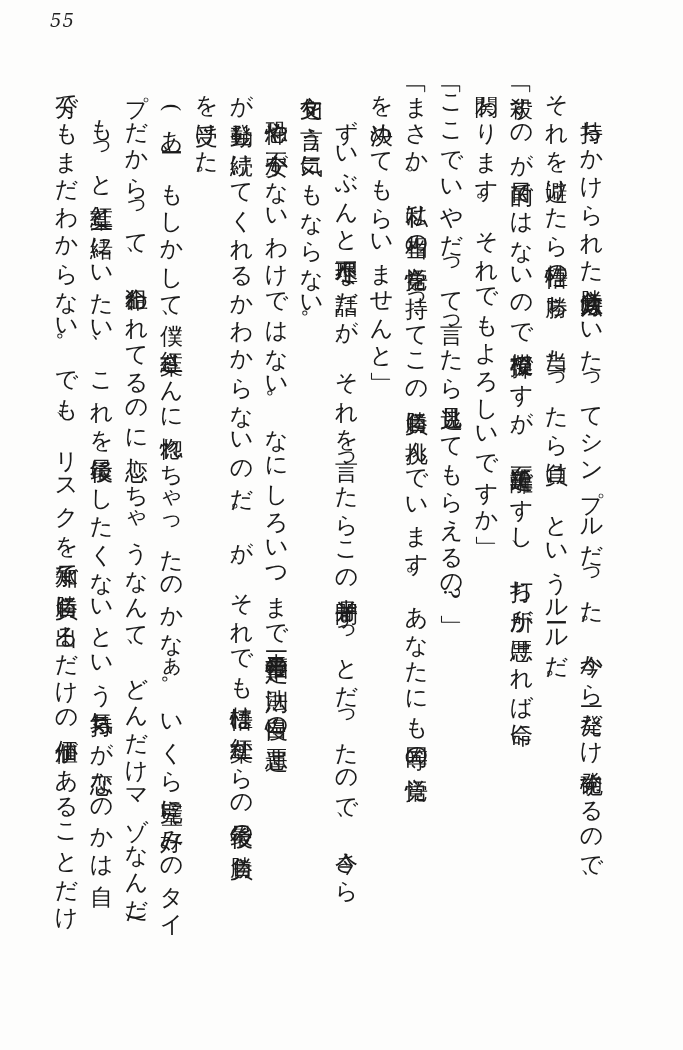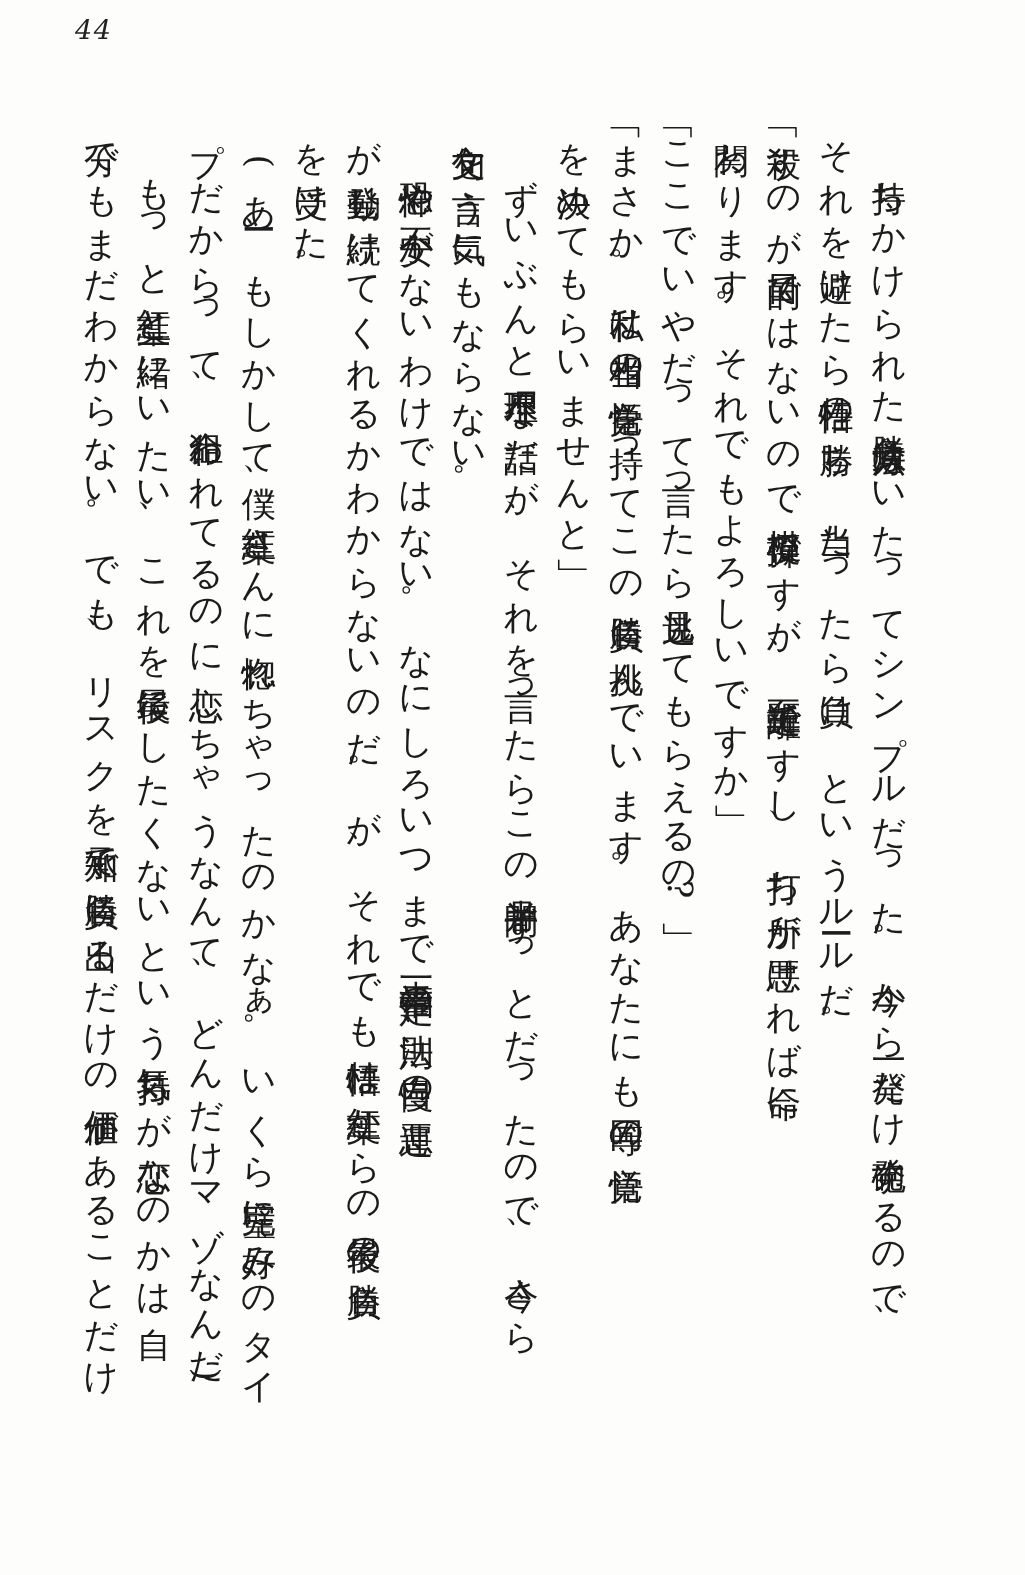--- a/index.html
+++ b/index.html
@@ -38,21 +38,21 @@
   .text-line {
     height: 962px;
   }
   .text-line.indent {
     padding-top: 25px;
   }
 </style>
 </head>
 <body>
 
-<div class="page-number">44</div>
+<div class="page-number">55</div>
 
 <div class="text-block">
     <div class="text-line indent">持ちかけられた勝負方法はいたってシンプルだった。今から一発だけ発砲するので、</div>
     <div class="text-line">それを避けたら桂悟の勝ち、当たったら負け、というルールだ。</div>
     <div class="text-line">「殺すのが目的ではないので模擬弾ですが、至近距離ですし、打ち所が悪ければ命に</div>
     <div class="text-line">関わります。それでもよろしいですか」</div>
     <div class="text-line">「ここでいやだって言ったら見逃してもらえるの?」</div>
     <div class="text-line">「まさか。私は相当の覚悟を持ってこの勝負に挑んでいます。あなたにも同等の覚悟</div>
     <div class="text-line">を決めてもらいませんと」</div>
     <div class="text-line indent">ずいぶんと理不尽な話だが、それを言ったらこの半月間ずっとだったので、今さら</div>

